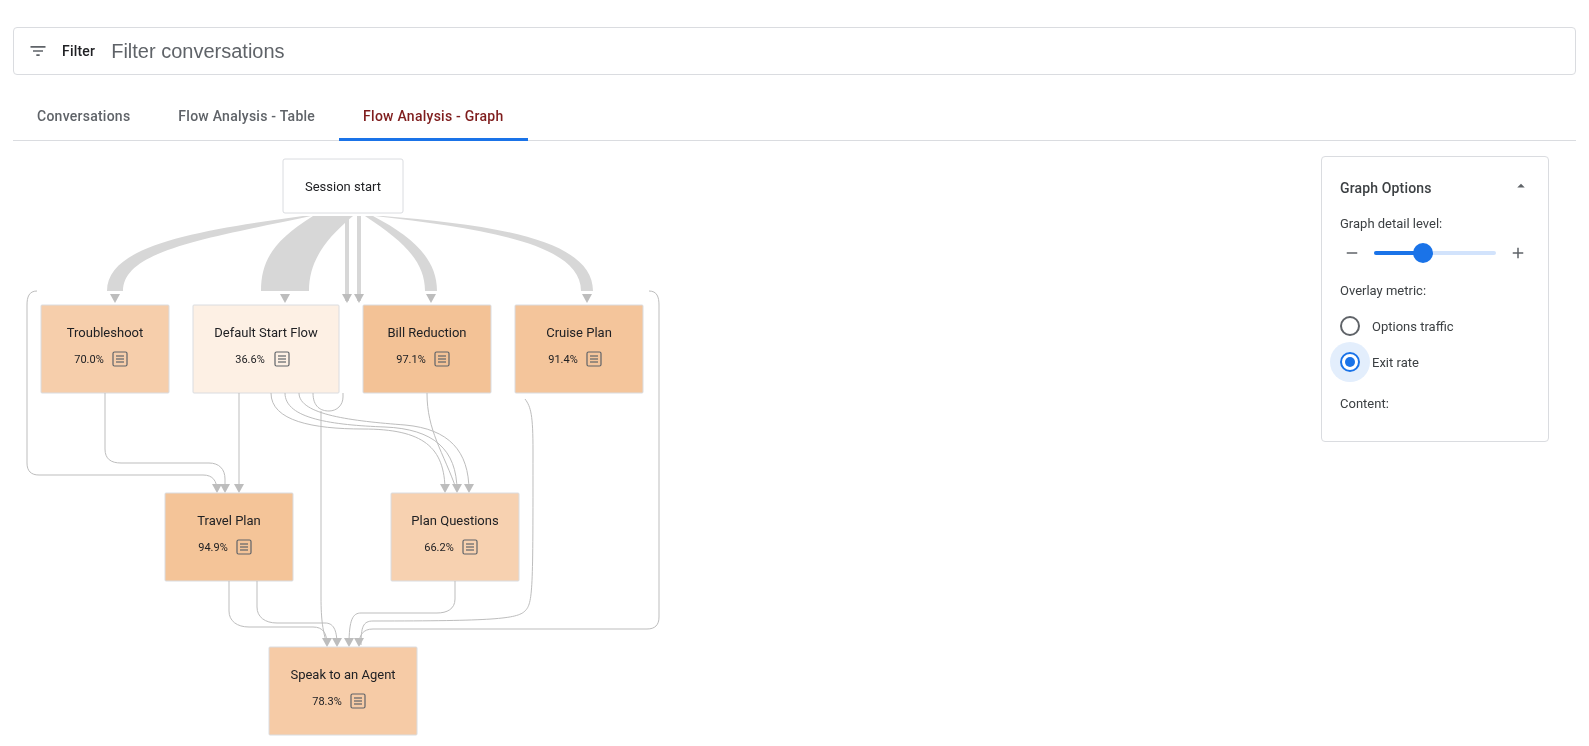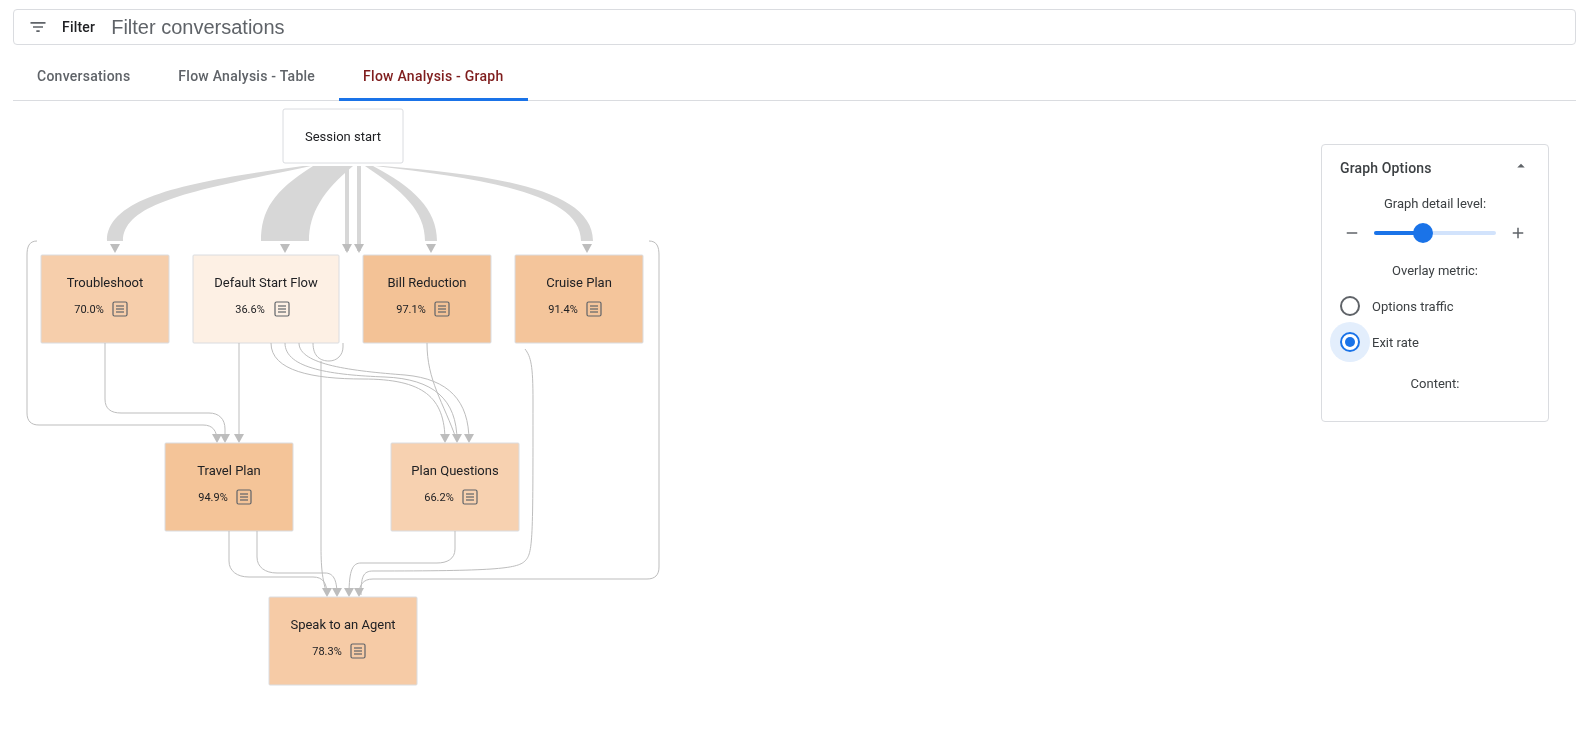--- a/index.html
+++ b/index.html
@@ -8,43 +8,43 @@
     font-family: "Google Sans", Roboto, Arial, sans-serif;
     font-size: 14px;
     color: #202124;
     background: #fff;
     width: 1589px; height: 746px;
     overflow: hidden;
   }
 
   
   .filter-bar {
-    margin: 9px 13px 0 13px;
-    height: 36px;
+    margin: 27px 13px 0 13px;
+    height: 48px;
     border: 1px solid #dadce0;
     border-radius: 4px;
     display: flex;
     align-items: center;
     padding: 0 14px;
     gap: 14px;
   }
   .filter-icon { display:flex; align-items:center; }
   .filter-label { font-weight: 500; font-size: 14px; letter-spacing: .2px; }
   .filter-input {
     border: none; outline: none; flex: 1;
     font-size: 20px; color: #5f6368;
     background: transparent;
   }
   .filter-input::placeholder { color: #5f6368; }
 
   
   .tabs {
     display: flex;
     border-bottom: 1px solid #dadce0;
-    margin: 0 13px;
+    margin: 10px 13px;
     padding-top: 8px;
   }
   .tab {
     padding: 14px 24px;
     font-size: 14px;
     font-weight: 500;
     color: #5f6368;
     letter-spacing: .25px;
     cursor: pointer;
     border-bottom: 3px solid transparent;
@@ -83,29 +83,28 @@
   }
   .thin-link {
     fill: none; stroke: #bdbdbd; stroke-width: 1;
   }
   .arrow { fill: #bdbdbd; }
 
   
   .options-panel {
     position: absolute;
     right: 40px;
-    top: 144px;
+    top: 156px;
     width: 228px;
     border: 1px solid #dadce0;
     border-radius: 4px;
-    padding: 12px 18px 20px 18px;
+    padding: 20px 18px 20px 18px;
     background: #fff;
     font-size: 13px;
     color: #3c4043;
-    text-align: center;
   }
   .options-header {
     display:flex; align-items:center; justify-content:space-between;
     font-weight: 500; font-size: 14px; letter-spacing:.15px;
     margin-bottom: 18px;
   }
   .options-label { margin-bottom: 10px; color:#3c4043; }
   .slider-row { display:flex; align-items:center; gap:10px; margin-bottom: 18px;}
   .icon-btn { display:flex; align-items:center; justify-content:center; width:24px; height:24px; cursor:pointer; }
   .slider {

